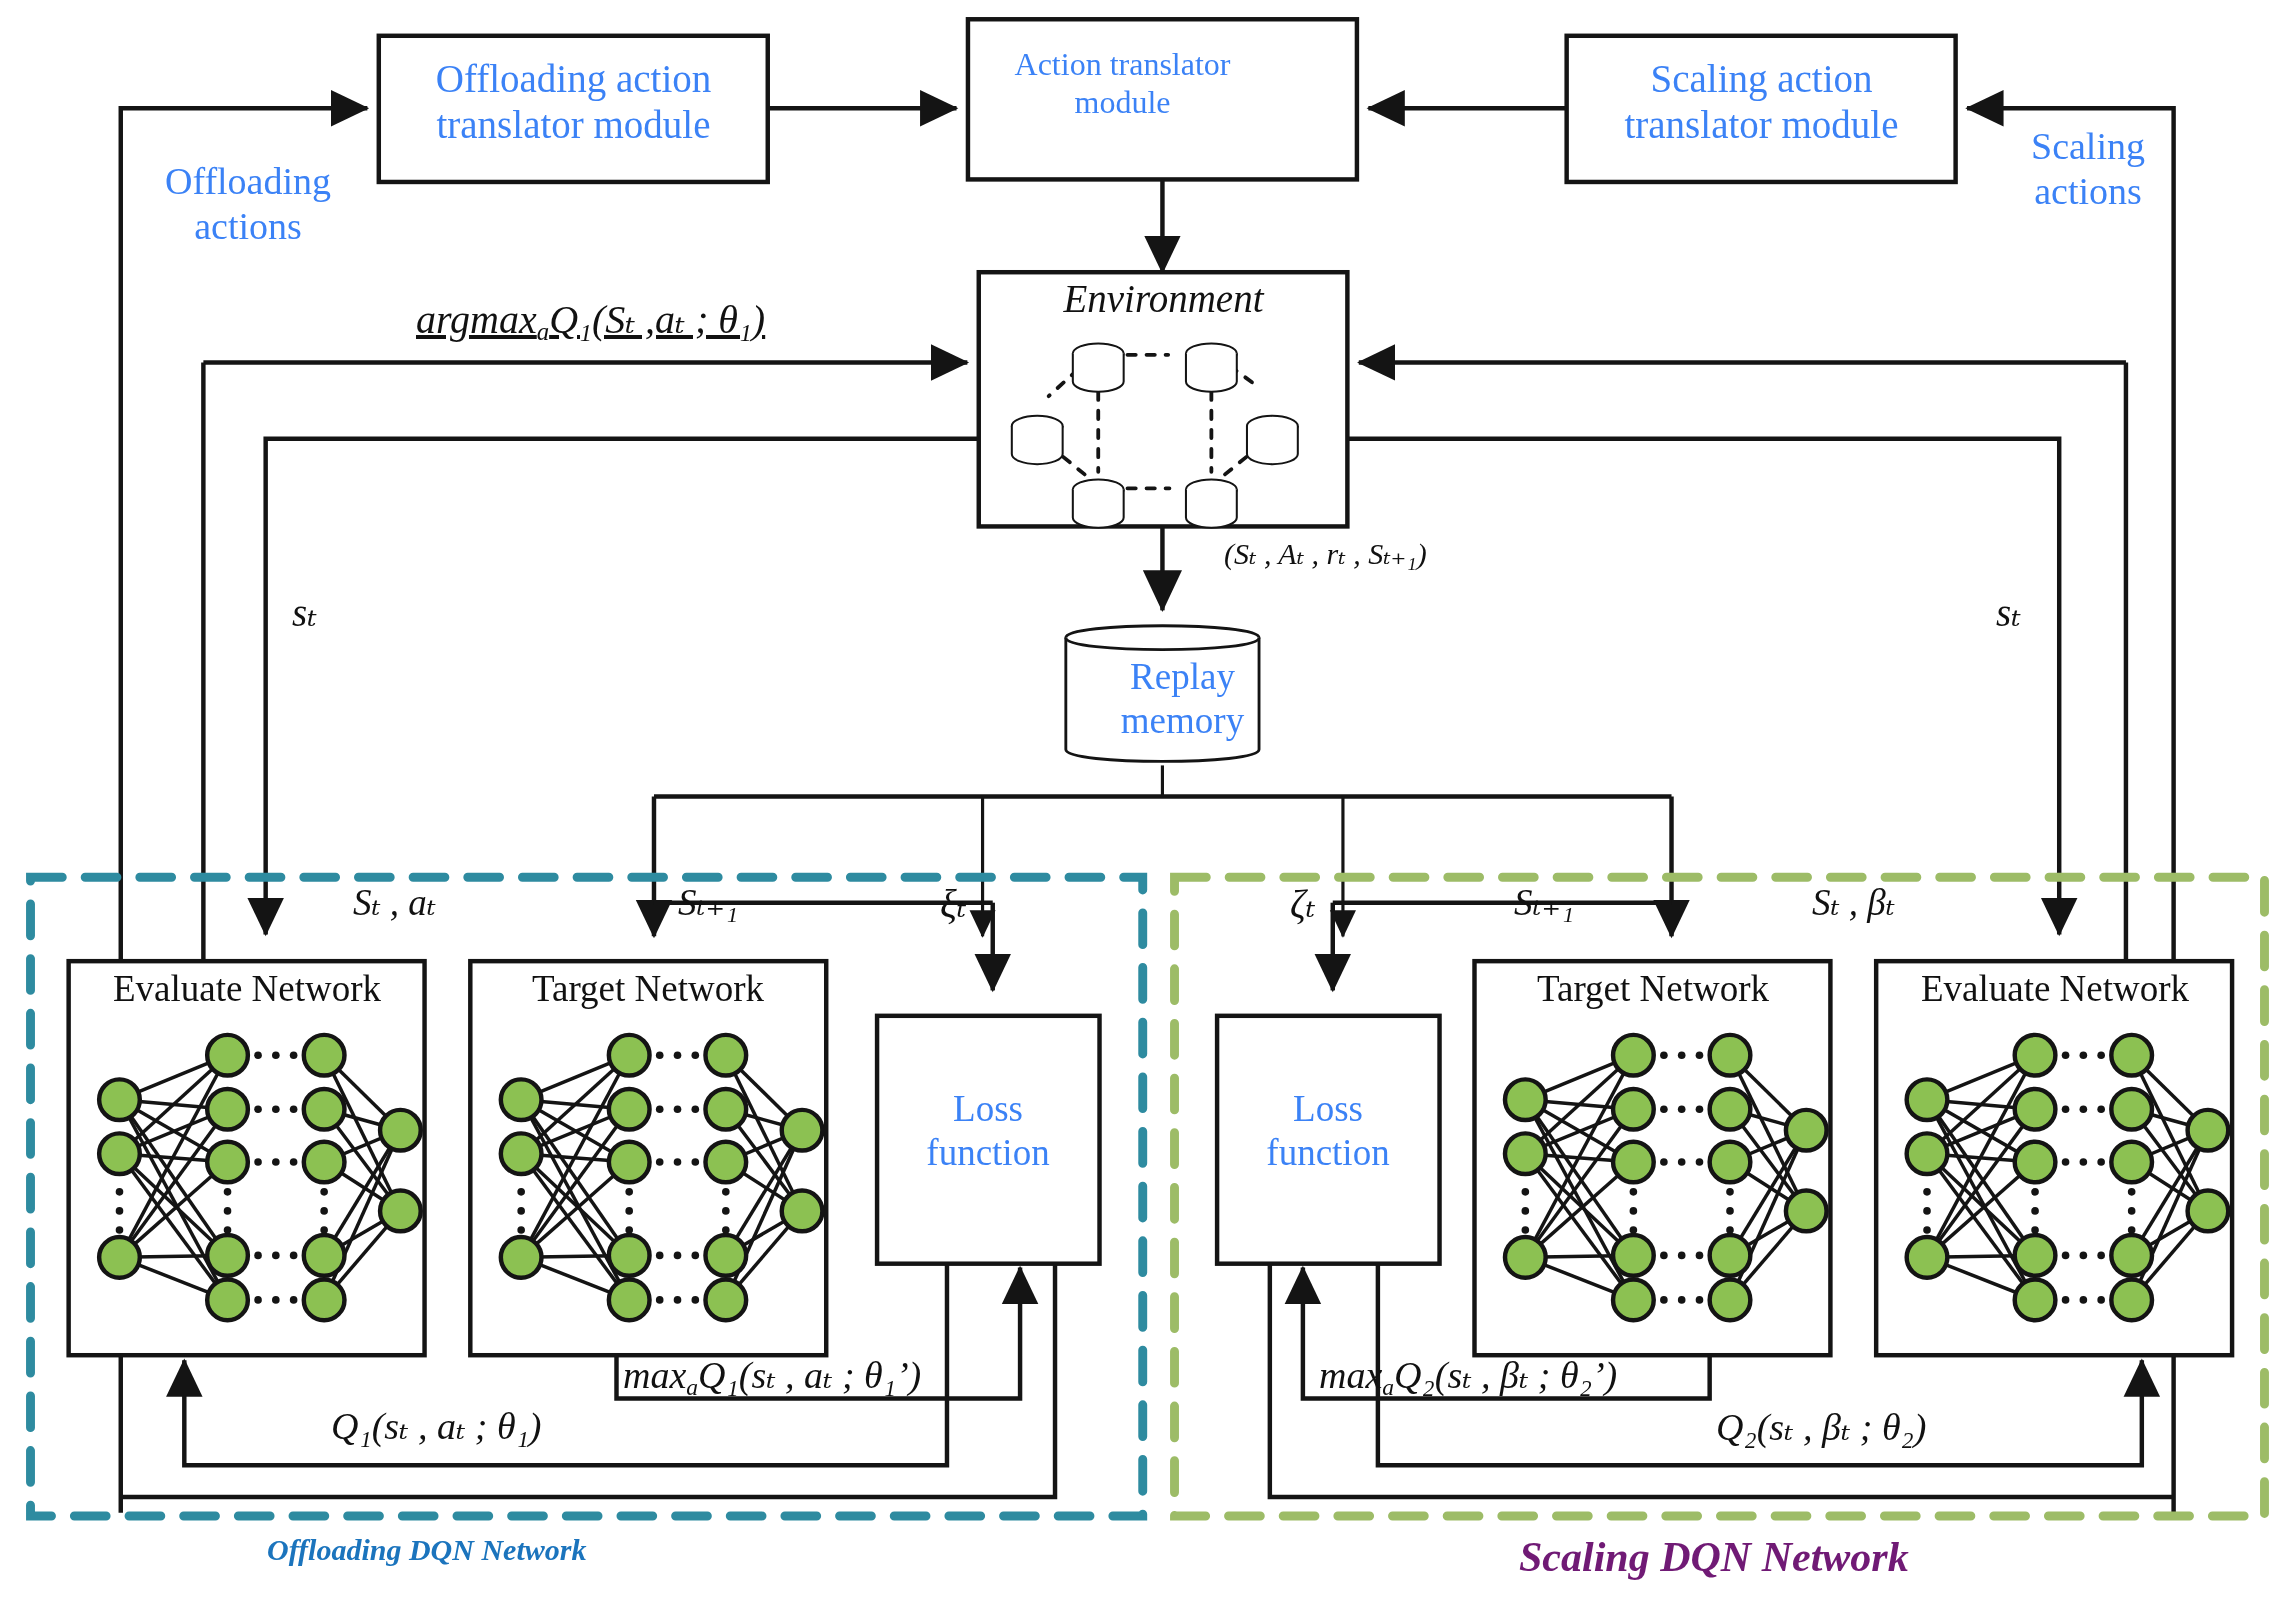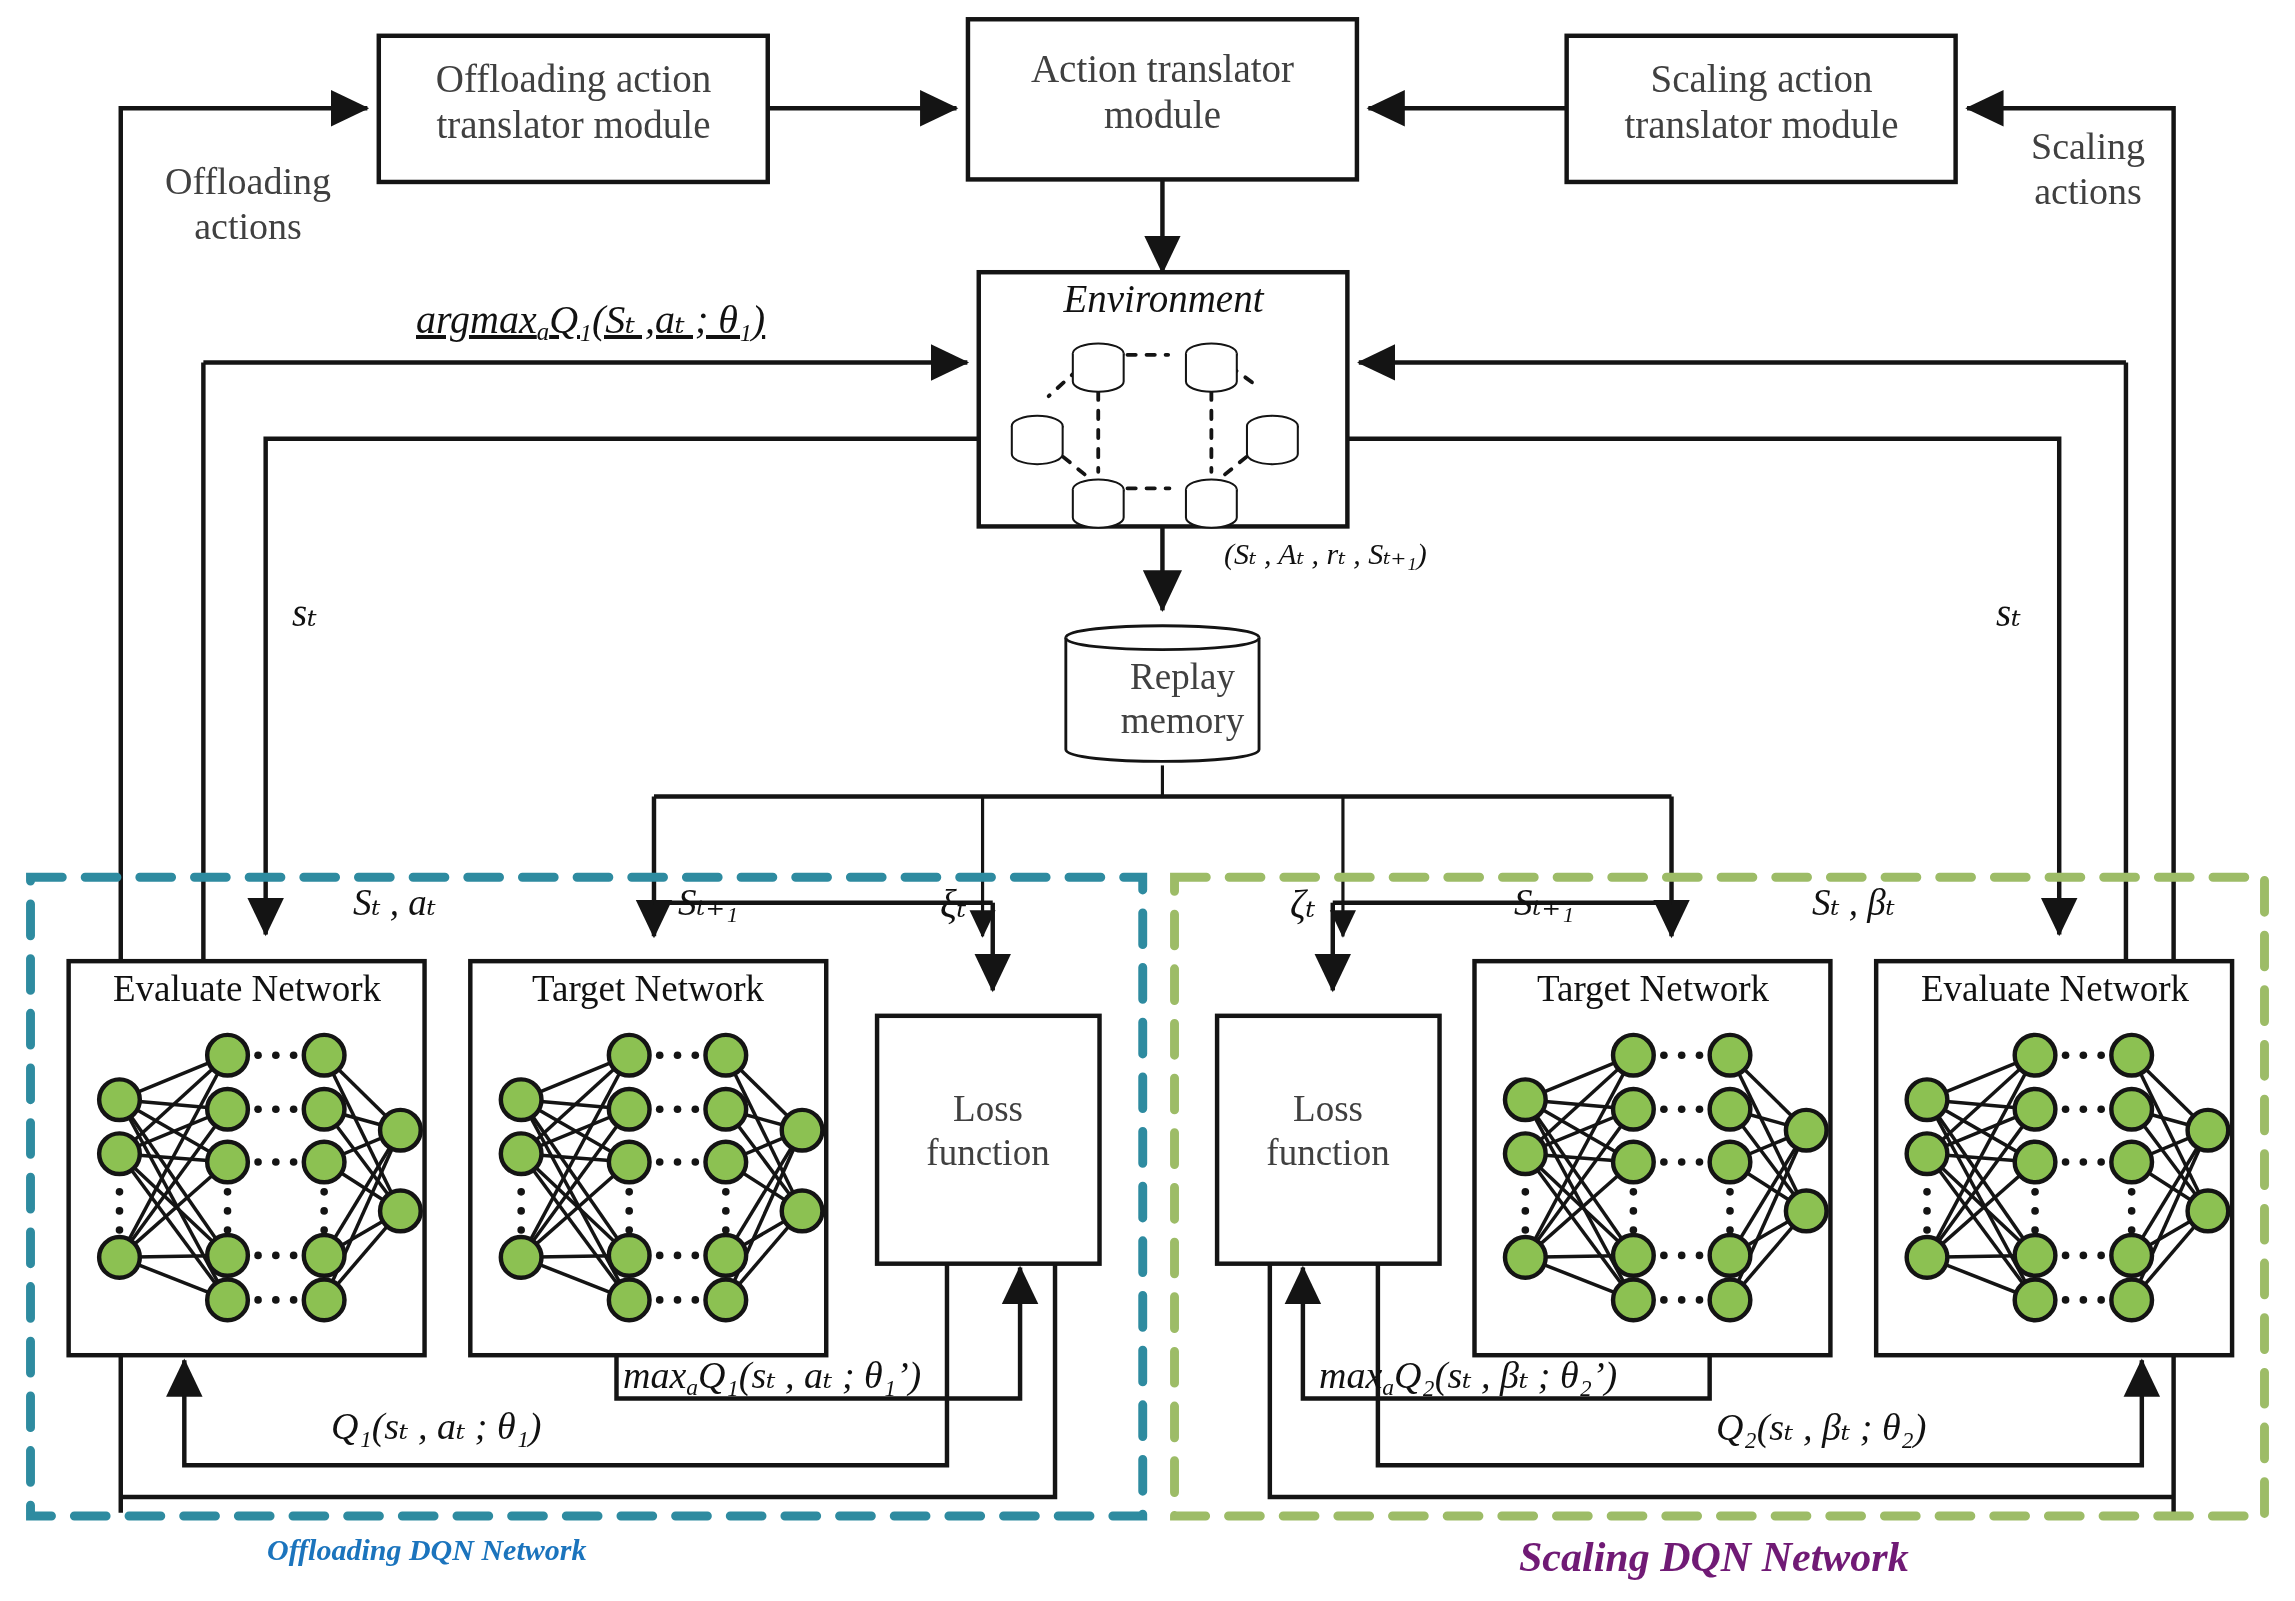--- a/index.html
+++ b/index.html
@@ -2,21 +2,21 @@
 <html style="font-size:10.2px"><head>
 <meta charset="utf-8">
 <style>
   html,body{margin:0;padding:0;background:#ffffff;}
   #stage{position:relative;width:2295px;height:1602px;background:#fff;
          font-family:"Liberation Serif","DejaVu Serif",serif;}
   svg.layer{position:absolute;left:0;top:0;width:2295px;height:1602px;}
   .lbl{position:absolute;color:#111;line-height:1.12;white-space:nowrap;}
   .ctr{text-align:center;}
   .ital{font-style:italic;}
-  .boxtxt{position:absolute;text-align:center;line-height:1.18;color:#404040;}
+  .boxtxt{position:absolute;text-align:center;line-height:1.18;color:#3b82f6;}
   sub{font-size:0.62em;font-style:italic;vertical-align:-0.28em;}
   .cap{position:absolute;font-style:italic;font-weight:bold;white-space:nowrap;}
 </style>
 </head>
 <body>
 
 <div id="stage">
 
   <svg class="layer" viewBox="0 0 3611 2520">
     <defs>
@@ -432,21 +432,21 @@
             <circle cx="392" cy="335" r="6"></circle>
         </g>
       </g>
     </g>
   </svg>
 
   <div class="boxtxt ctr" style="left:379px;top:56px;width:389px;font-size:39px;">
     <div>Offloading action</div>
     <div>translator module</div>
   </div>
-  <div class="boxtxt ctr" style="left:968px;top:46px;width:389px;font-size:39px;">
+  <div class="boxtxt ctr" style="left:928px;top:46px;width:389px;font-size:32px;">
     <div>Action translator</div>
     <div>module</div>
   </div>
   <div class="boxtxt ctr" style="left:1567px;top:56px;width:389px;font-size:39px;">
     <div>Scaling action</div>
     <div>translator module</div>
   </div>
 
   <div class="boxtxt ctr" style="left:127px;top:159px;width:242px;font-size:38px;">
     <div>Offloading</div>

